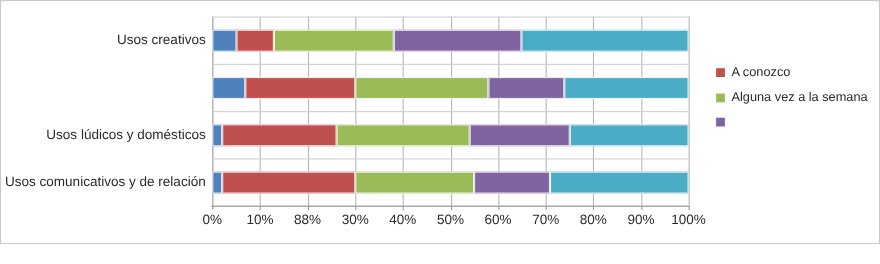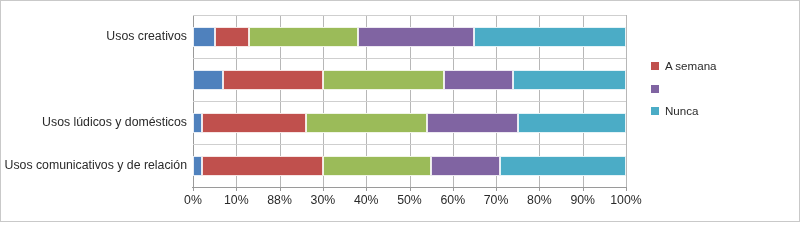--- a/index.html
+++ b/index.html
@@ -225,24 +225,24 @@
       <div class="tick-label" style="left: 346.4px;">80%</div>
       <div class="tick-mark" style="left: 389.7px;"></div>
       <div class="tick-label" style="left: 389.7px;">90%</div>
       <div class="tick-mark" style="left: 433px;"></div>
       <div class="tick-label" style="left: 433px;">100%</div>
     </div>
 
   <div id="legend">
       <div class="legend-item">
         <span class="legend-swatch" style="background: rgb(192, 80, 77);"></span>
-        <span class="legend-text">A semana</span>
+        <span class="legend-text">A conozco</span>
+      </div>
+      <div class="legend-item">
+        <span class="legend-swatch" style="background: rgb(155, 187, 89);"></span>
+        <span class="legend-text">Alguna vez a la semana</span>
       </div>
       <div class="legend-item">
         <span class="legend-swatch" style="background: rgb(128, 100, 162);"></span>
       </div>
-      <div class="legend-item">
-        <span class="legend-swatch" style="background: rgb(75, 172, 198);"></span>
-        <span class="legend-text">Nunca</span>
-      </div>
     </div>
 
 </div>
 
 </body></html>

